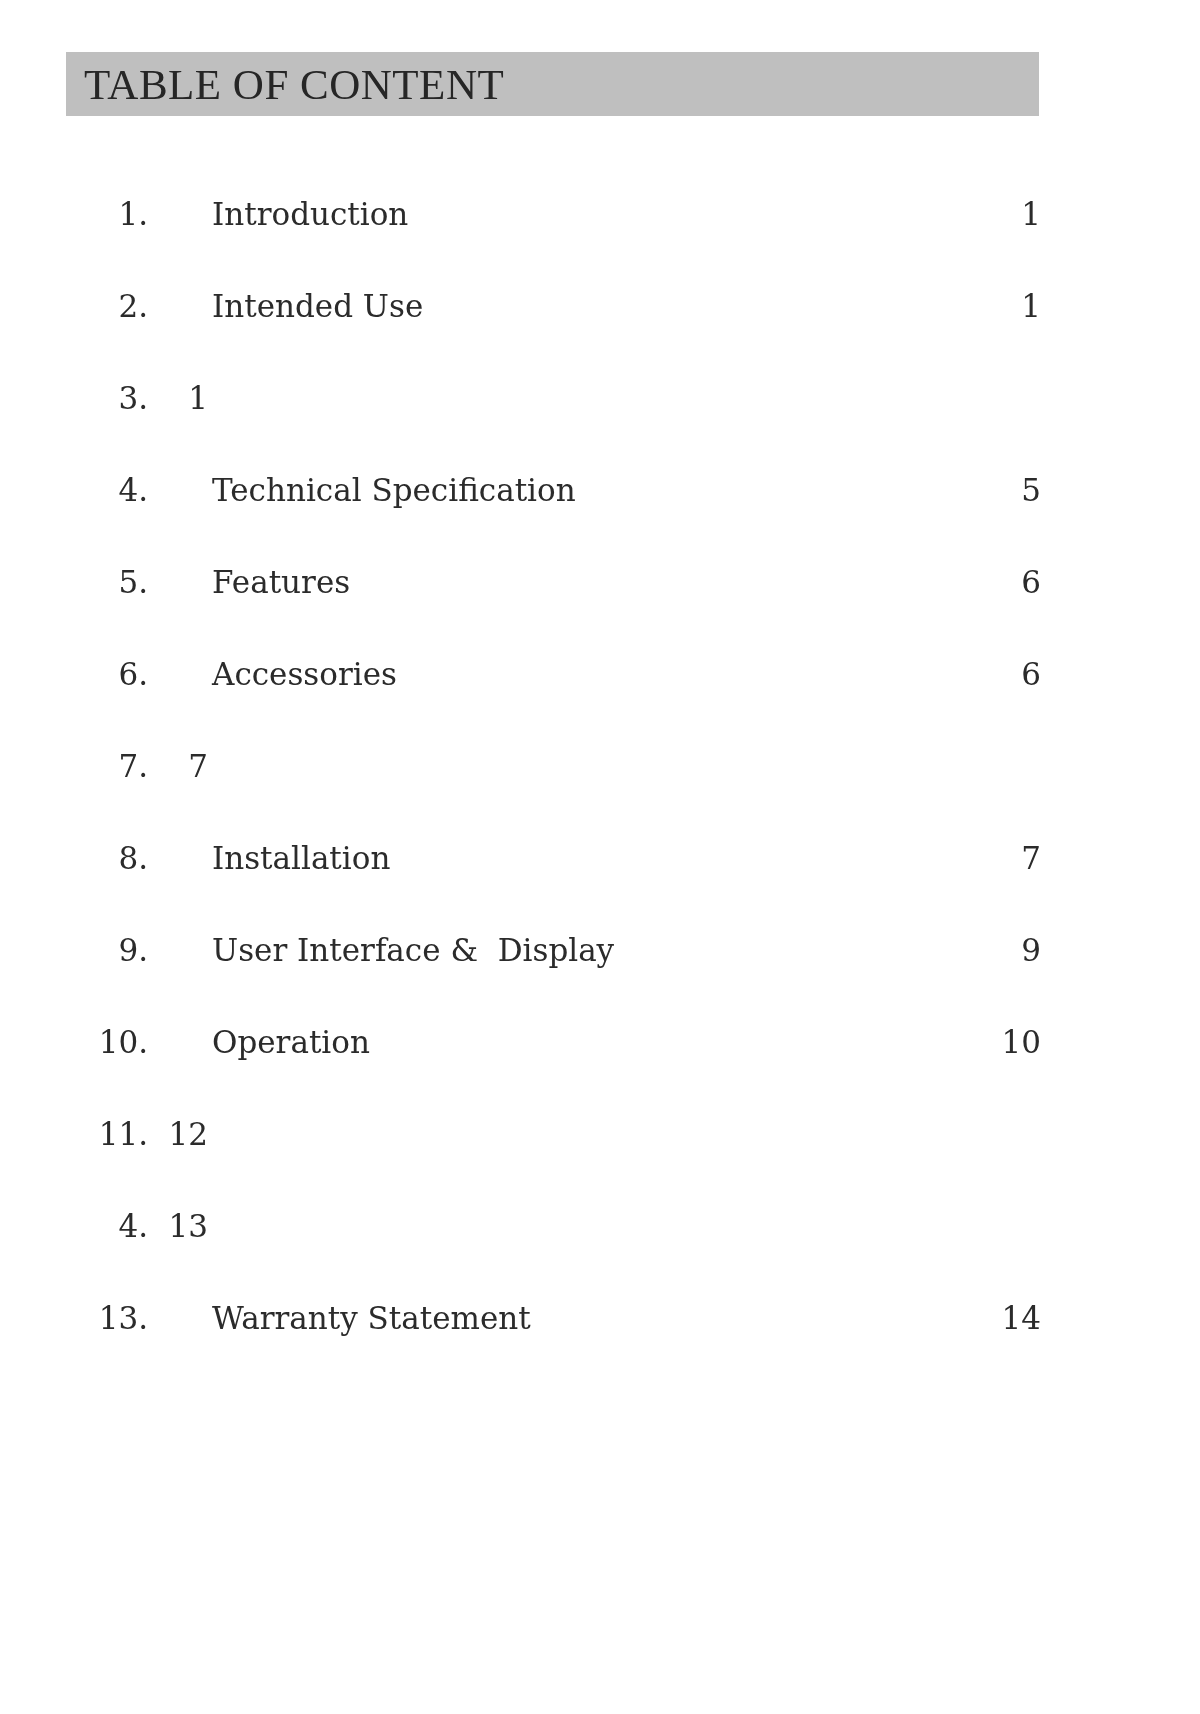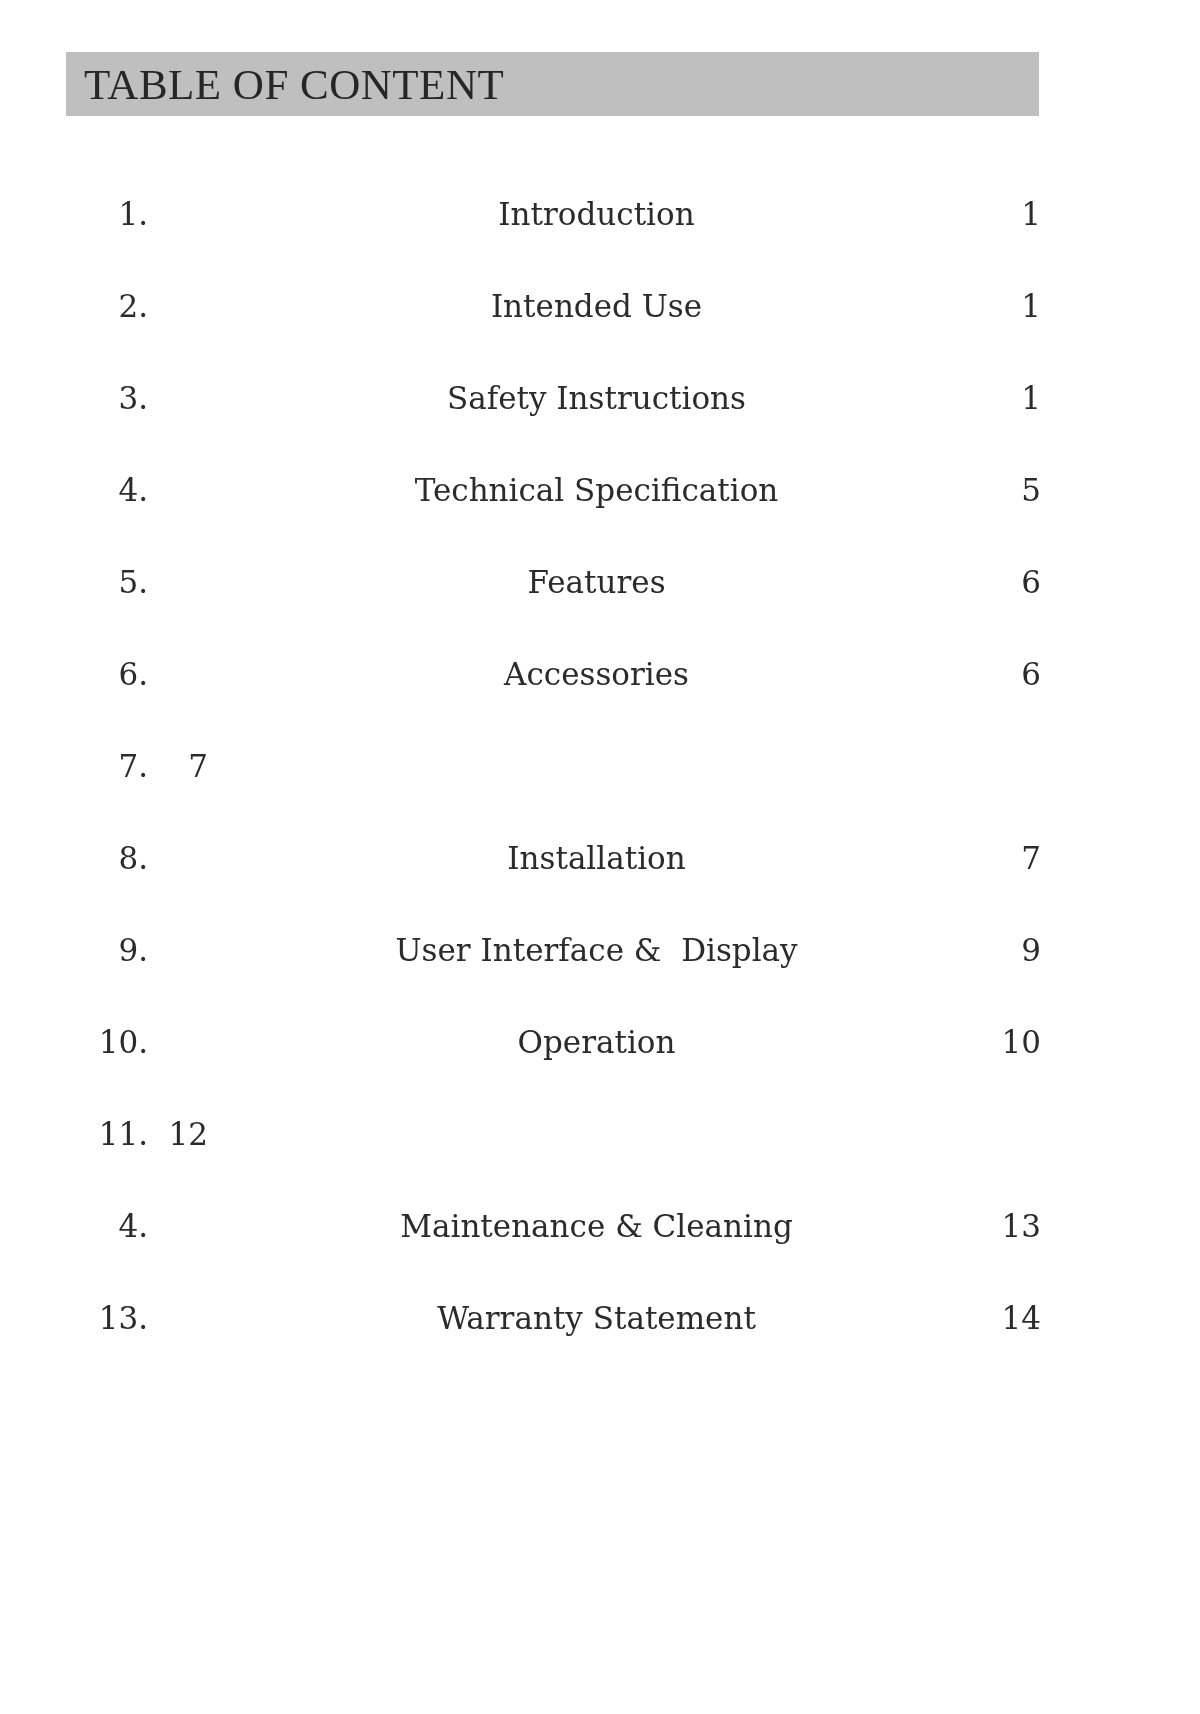--- a/index.html
+++ b/index.html
@@ -68,21 +68,20 @@
     padding-right: 0;
     flex: 0 0 82px;
     font-size: 31px;
   }
 
   .toc-label {
     flex: 1 1 auto;
     padding-left: 64px;
     font-size: 31px;
     white-space: pre;
-    text-align: center;
   }
 
   .toc-page {
     flex: 0 0 60px;
     text-align: right;
     font-size: 31px;
   }
 </style>
 </head>
 <body>
@@ -102,21 +101,20 @@
     </div>
 
     <div class="toc-row">
       <span class="toc-num">2.</span>
       <span class="toc-label">Intended Use</span>
       <span class="toc-page">1</span>
     </div>
 
     <div class="toc-row">
       <span class="toc-num">3.</span>
-      <span class="toc-label">Safety Instructions</span>
       <span class="toc-page">1</span>
     </div>
 
     <div class="toc-row">
       <span class="toc-num">4.</span>
       <span class="toc-label">Technical Specification</span>
       <span class="toc-page">5</span>
     </div>
 
     <div class="toc-row">
@@ -154,21 +152,20 @@
       <span class="toc-page">10</span>
     </div>
 
     <div class="toc-row">
       <span class="toc-num">11.</span>
       <span class="toc-page">12</span>
     </div>
 
     <div class="toc-row">
       <span class="toc-num">4.</span>
-      <span class="toc-label">Maintenance &amp; Cleaning</span>
       <span class="toc-page">13</span>
     </div>
 
     <div class="toc-row">
       <span class="toc-num">13.</span>
       <span class="toc-label">Warranty Statement</span>
       <span class="toc-page">14</span>
     </div>
 
 

